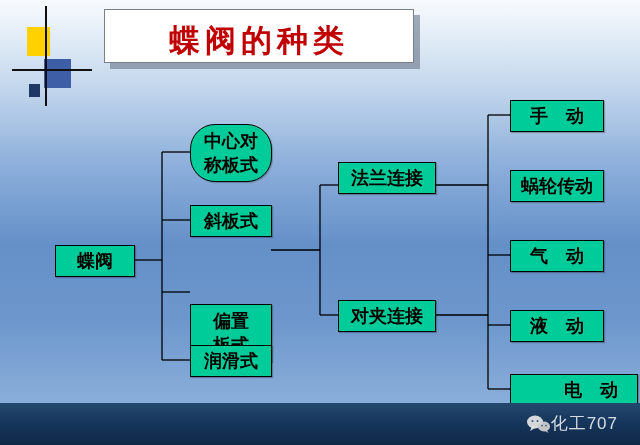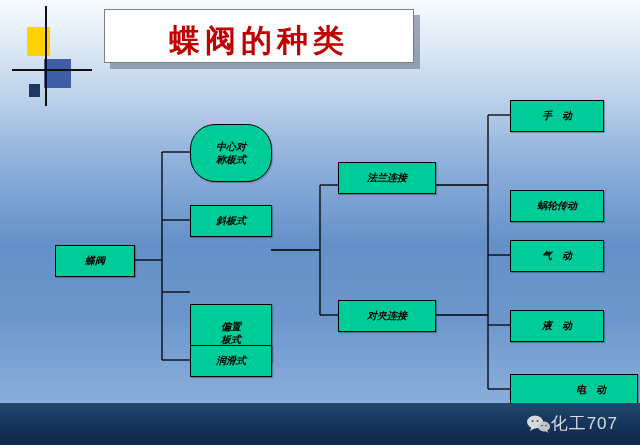--- a/index.html
+++ b/index.html
@@ -34,34 +34,33 @@
   .deco-line-v{left:45px;top:6px;width:2px;height:100px;background:#101010;}
   .deco-line-h{left:12px;top:69px;width:80px;height:2px;background:#101010;}
   .sq-yellow{left:27px;top:27px;width:23px;height:29px;background:#FFD100;}
   .sq-blue{left:44px;top:59px;width:27px;height:29px;background:#3E5FA8;}
   .sq-navy{left:29px;top:84px;width:11px;height:13px;background:#1F3864;}
 
   
   .node{
     position:absolute;background:#00CC99;border:1px solid #000;
     display:flex;align-items:center;justify-content:center;
-    text-align:center;font-weight:bold;font-size:10px;color:#000;
+    text-align:center;font-weight:bold;font-size:18px;color:#000;
     white-space:pre-line;line-height:1.35;
     box-shadow:1px 1px 1px rgba(0,0,0,.25);
-    font-style:italic;
   }
   .n-root{left:55px;top:245px;width:78px;height:30px;}
   .n-t0{left:190px;top:124px;width:80px;height:56px;border-radius:25px;}
   .n-t1{left:190px;top:205px;width:80px;height:30px;text-align:center;}
   .n-t2{left:190px;top:264px;width:80px;height:56px;margin-top:40px;}
   .n-t3{left:190px;top:345px;width:80px;height:30px;}
   .n-c0{left:338px;top:162px;width:96px;height:30px;}
   .n-c1{left:338px;top:300px;width:96px;height:30px;}
   .n-a0{left:510px;top:100px;width:92px;height:30px;}
-  .n-a1{left:510px;top:170px;width:92px;height:30px;margin-top:20px;}
+  .n-a1{left:510px;top:170px;width:92px;height:30px;}
   .n-a2{left:510px;top:240px;width:92px;height:30px;}
   .n-a3{left:510px;top:310px;width:92px;height:30px;}
   .n-a4{left:510px;top:374px;width:92px;height:30px;padding-left:34px;}
 
   svg.connectors{position:absolute;left:0;top:0;pointer-events:none;}
   svg.connectors line{stroke:#000;stroke-width:1.3;}
 
   
   .footer{
     position:absolute;left:0;top:403px;width:640px;height:42px;

